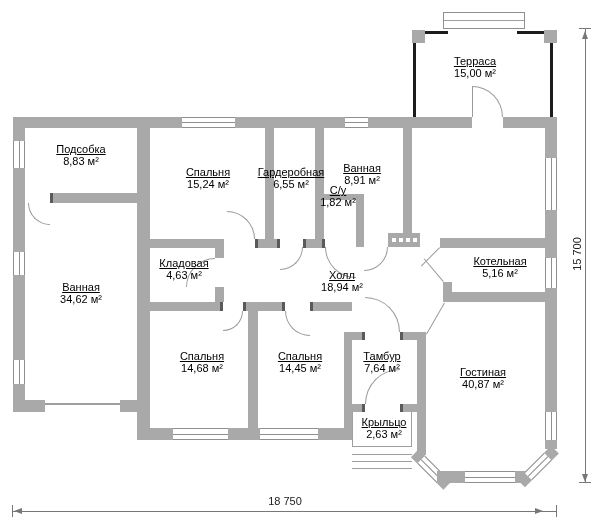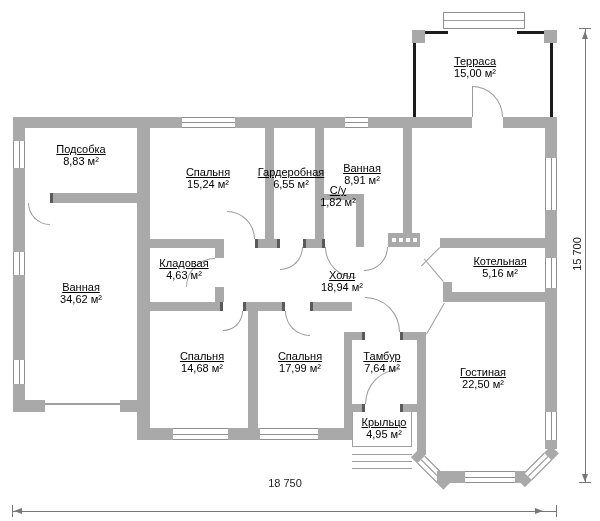--- a/index.html
+++ b/index.html
@@ -193,41 +193,41 @@
   <div class="lbl" style="left:450px;top:255px;width:100px;">
     <div class="n">Котельная</div>
       <div>5,16 м²</div>
     </div>
   <div class="lbl" style="left:152px;top:350px;width:100px;">
     <div class="n">Спальня</div>
       <div>14,68 м²</div>
     </div>
   <div class="lbl" style="left:250px;top:350px;width:100px;">
     <div class="n">Спальня</div>
-      <div>17,99 м²</div>
+      <div>14,45 м²</div>
     </div>
   <div class="lbl" style="left:332px;top:350px;width:100px;">
     <div class="n">Тамбур</div>
       <div>7,64 м²</div>
     </div>
   <div class="lbl" style="left:433px;top:366px;width:100px;">
     <div class="n">Гостиная</div>
-      <div>22,50 м²</div>
+      <div>40,87 м²</div>
     </div>
   <div class="lbl" style="left:334px;top:416px;width:100px;">
     <div class="n">Крыльцо</div>
-      <div>4,95 м²</div>
+      <div>2,63 м²</div>
     </div>
 
   <div class="thin" style="left:13px;top:511px;width:544px;height:1px;background:#777;"></div>
   <div class="thin" style="left:12px;top:505px;width:1px;height:12px;background:#777;"></div>
   <div class="thin" style="left:556px;top:505px;width:1px;height:12px;background:#777;"></div>
   <div class="tri" style="left:14px;top:508px;border-right:8px solid #777;border-top:3px solid transparent;border-bottom:3px solid transparent;"></div>
   <div class="tri" style="left:535px;top:508px;border-left:8px solid #777;border-top:3px solid transparent;border-bottom:3px solid transparent;"></div>
-  <div class="dim" style="left:245px;top:477px;width:80px;">18 750</div>
+  <div class="dim" style="left:245px;top:495px;width:80px;">18 750</div>
 
   <div class="thin" style="left:585px;top:29px;width:1px;height:454px;background:#777;"></div>
   <div class="thin" style="left:579px;top:28px;width:12px;height:1px;background:#777;"></div>
   <div class="thin" style="left:579px;top:482px;width:12px;height:1px;background:#777;"></div>
   <div class="tri" style="left:582px;top:31px;border-bottom:8px solid #777;border-left:3px solid transparent;border-right:3px solid transparent;"></div>
   <div class="tri" style="left:582px;top:474px;border-top:8px solid #777;border-left:3px solid transparent;border-right:3px solid transparent;"></div>
   <div class="dim" style="left:537px;top:248px;width:80px;transform:rotate(-90deg);">15 700</div>
 
 </div>
 

